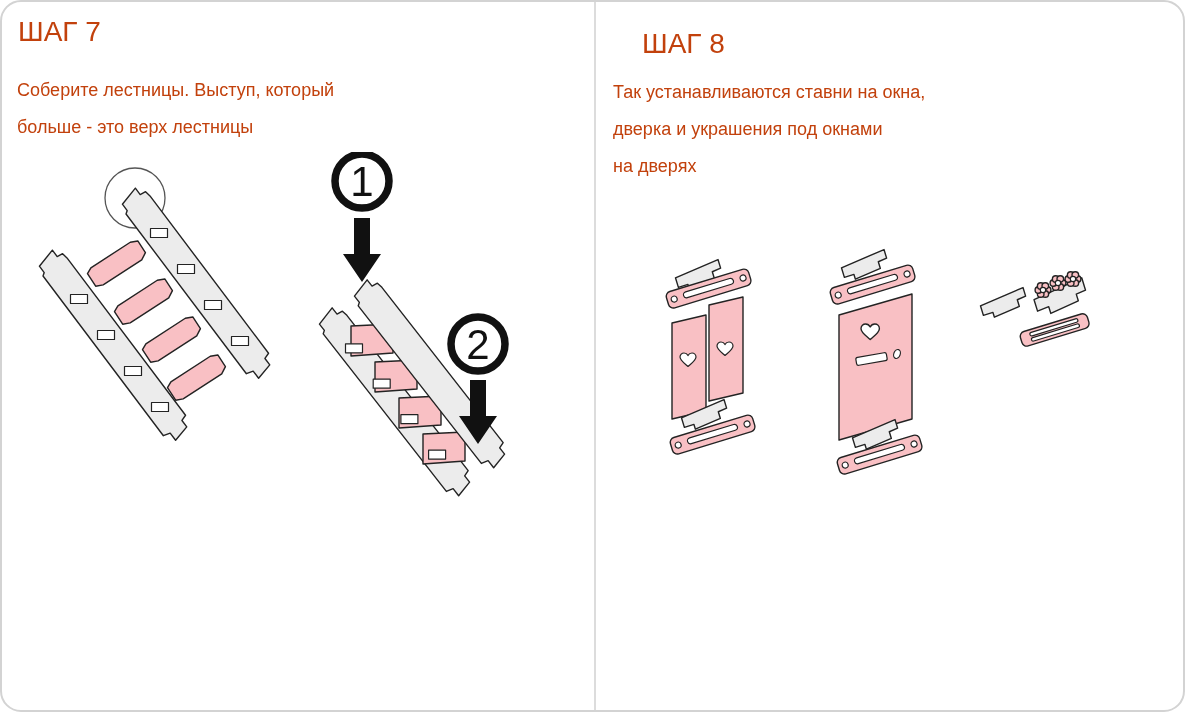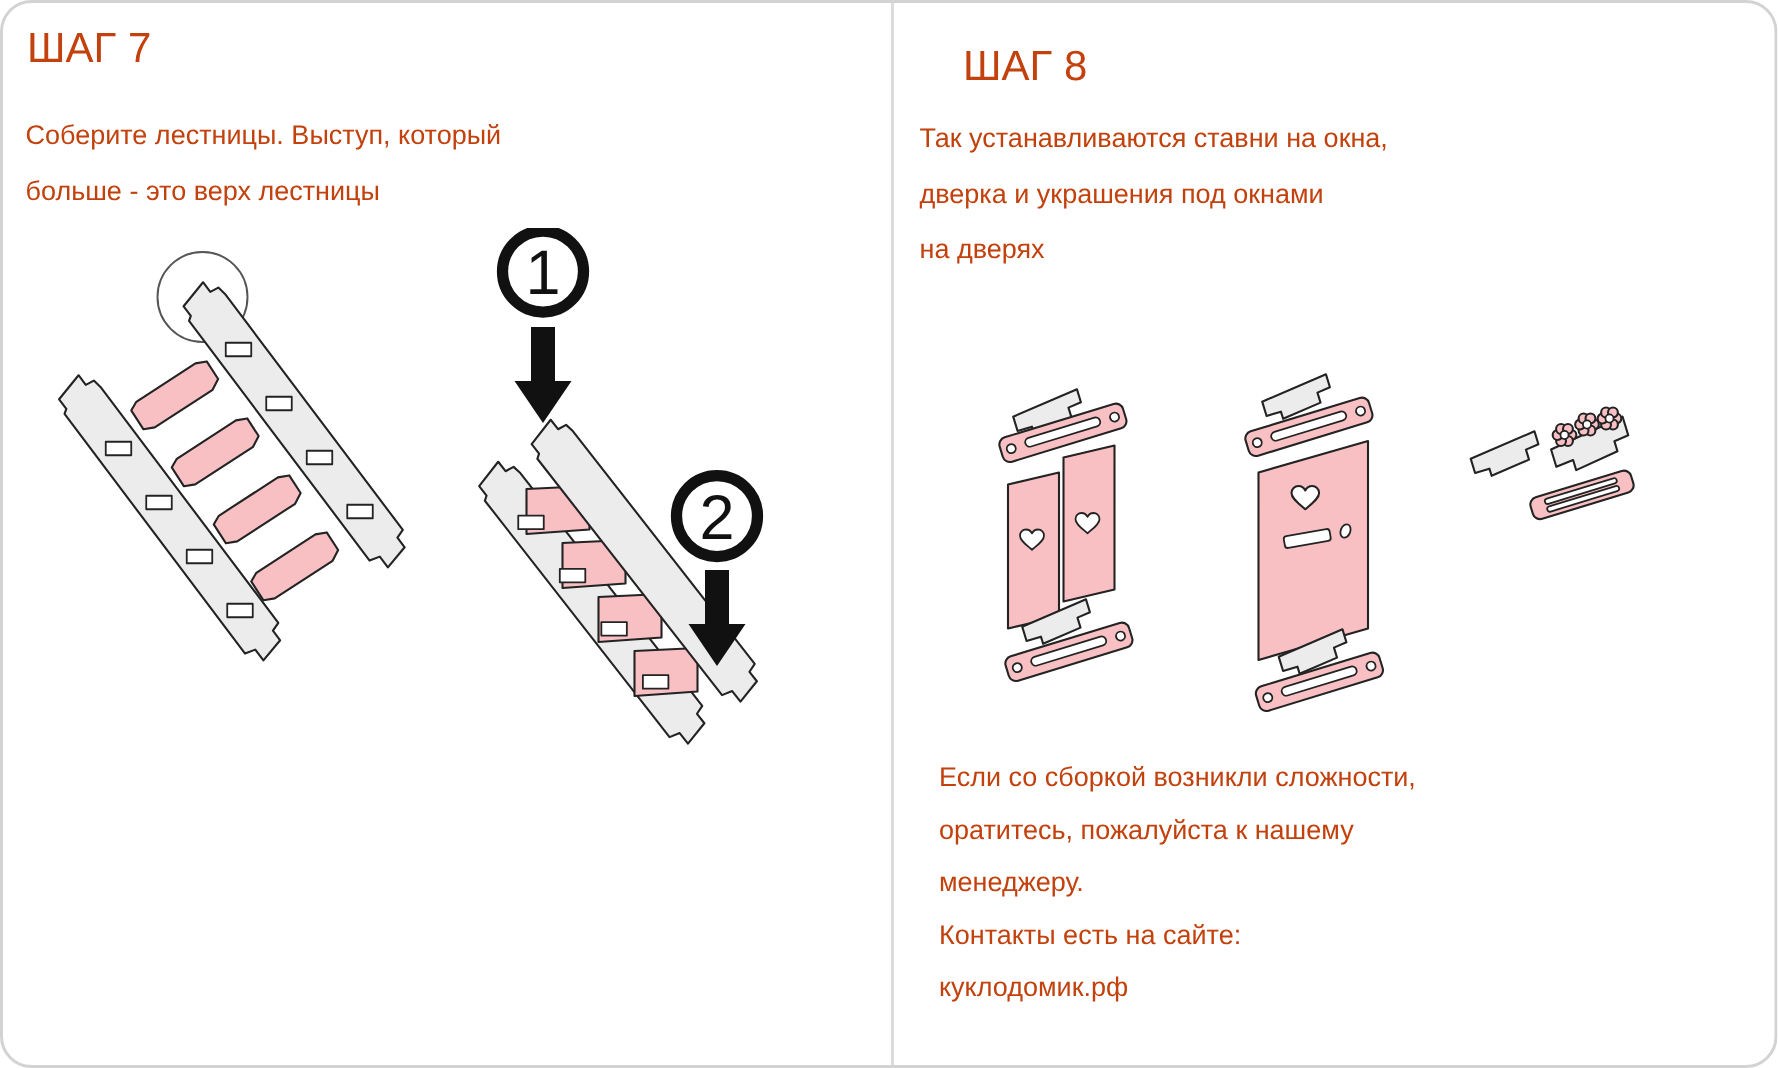--- a/index.html
+++ b/index.html
@@ -130,25 +130,20 @@
       <circle class="marker-ring" cx="461" cy="192" r="27"></circle>
       <text class="marker-num" x="461" y="207" text-anchor="middle">2</text>
     </g>
     <path class="ink" d="M453,228 h16 v36 h11 l-19,28 -19,-28 h11 Z"></path>
   </svg>
 
   <div class="title t-right">ШАГ 8</div>
   <div class="para p-intro-right">Так устанавливаются ставни на окна,
 дверка и украшения под окнами
 на дверях</div>
-  <div class="para note p-note-right">Если со сборкой возникли сложности,
-оратитесь, пожалуйста к нашему
-менеджеру.
-Контакты есть на сайте:
-куклодомик.рф</div>
 
   <svg class="svg-right" width="565" height="255" viewBox="0 0 565 255" xmlns="http://www.w3.org/2000/svg">
 
     <g>
       <use href="#tab" class="part-gray" transform="translate(62,36) rotate(-17)"></use>
       <use href="#bracket" transform="translate(53,56) rotate(-17)"></use>
       <g transform="translate(60,78)">
         <use href="#shutter" class="part-pink"></use>
         <use href="#heart" class="hole" transform="translate(8,38)"></use>
       </g>

